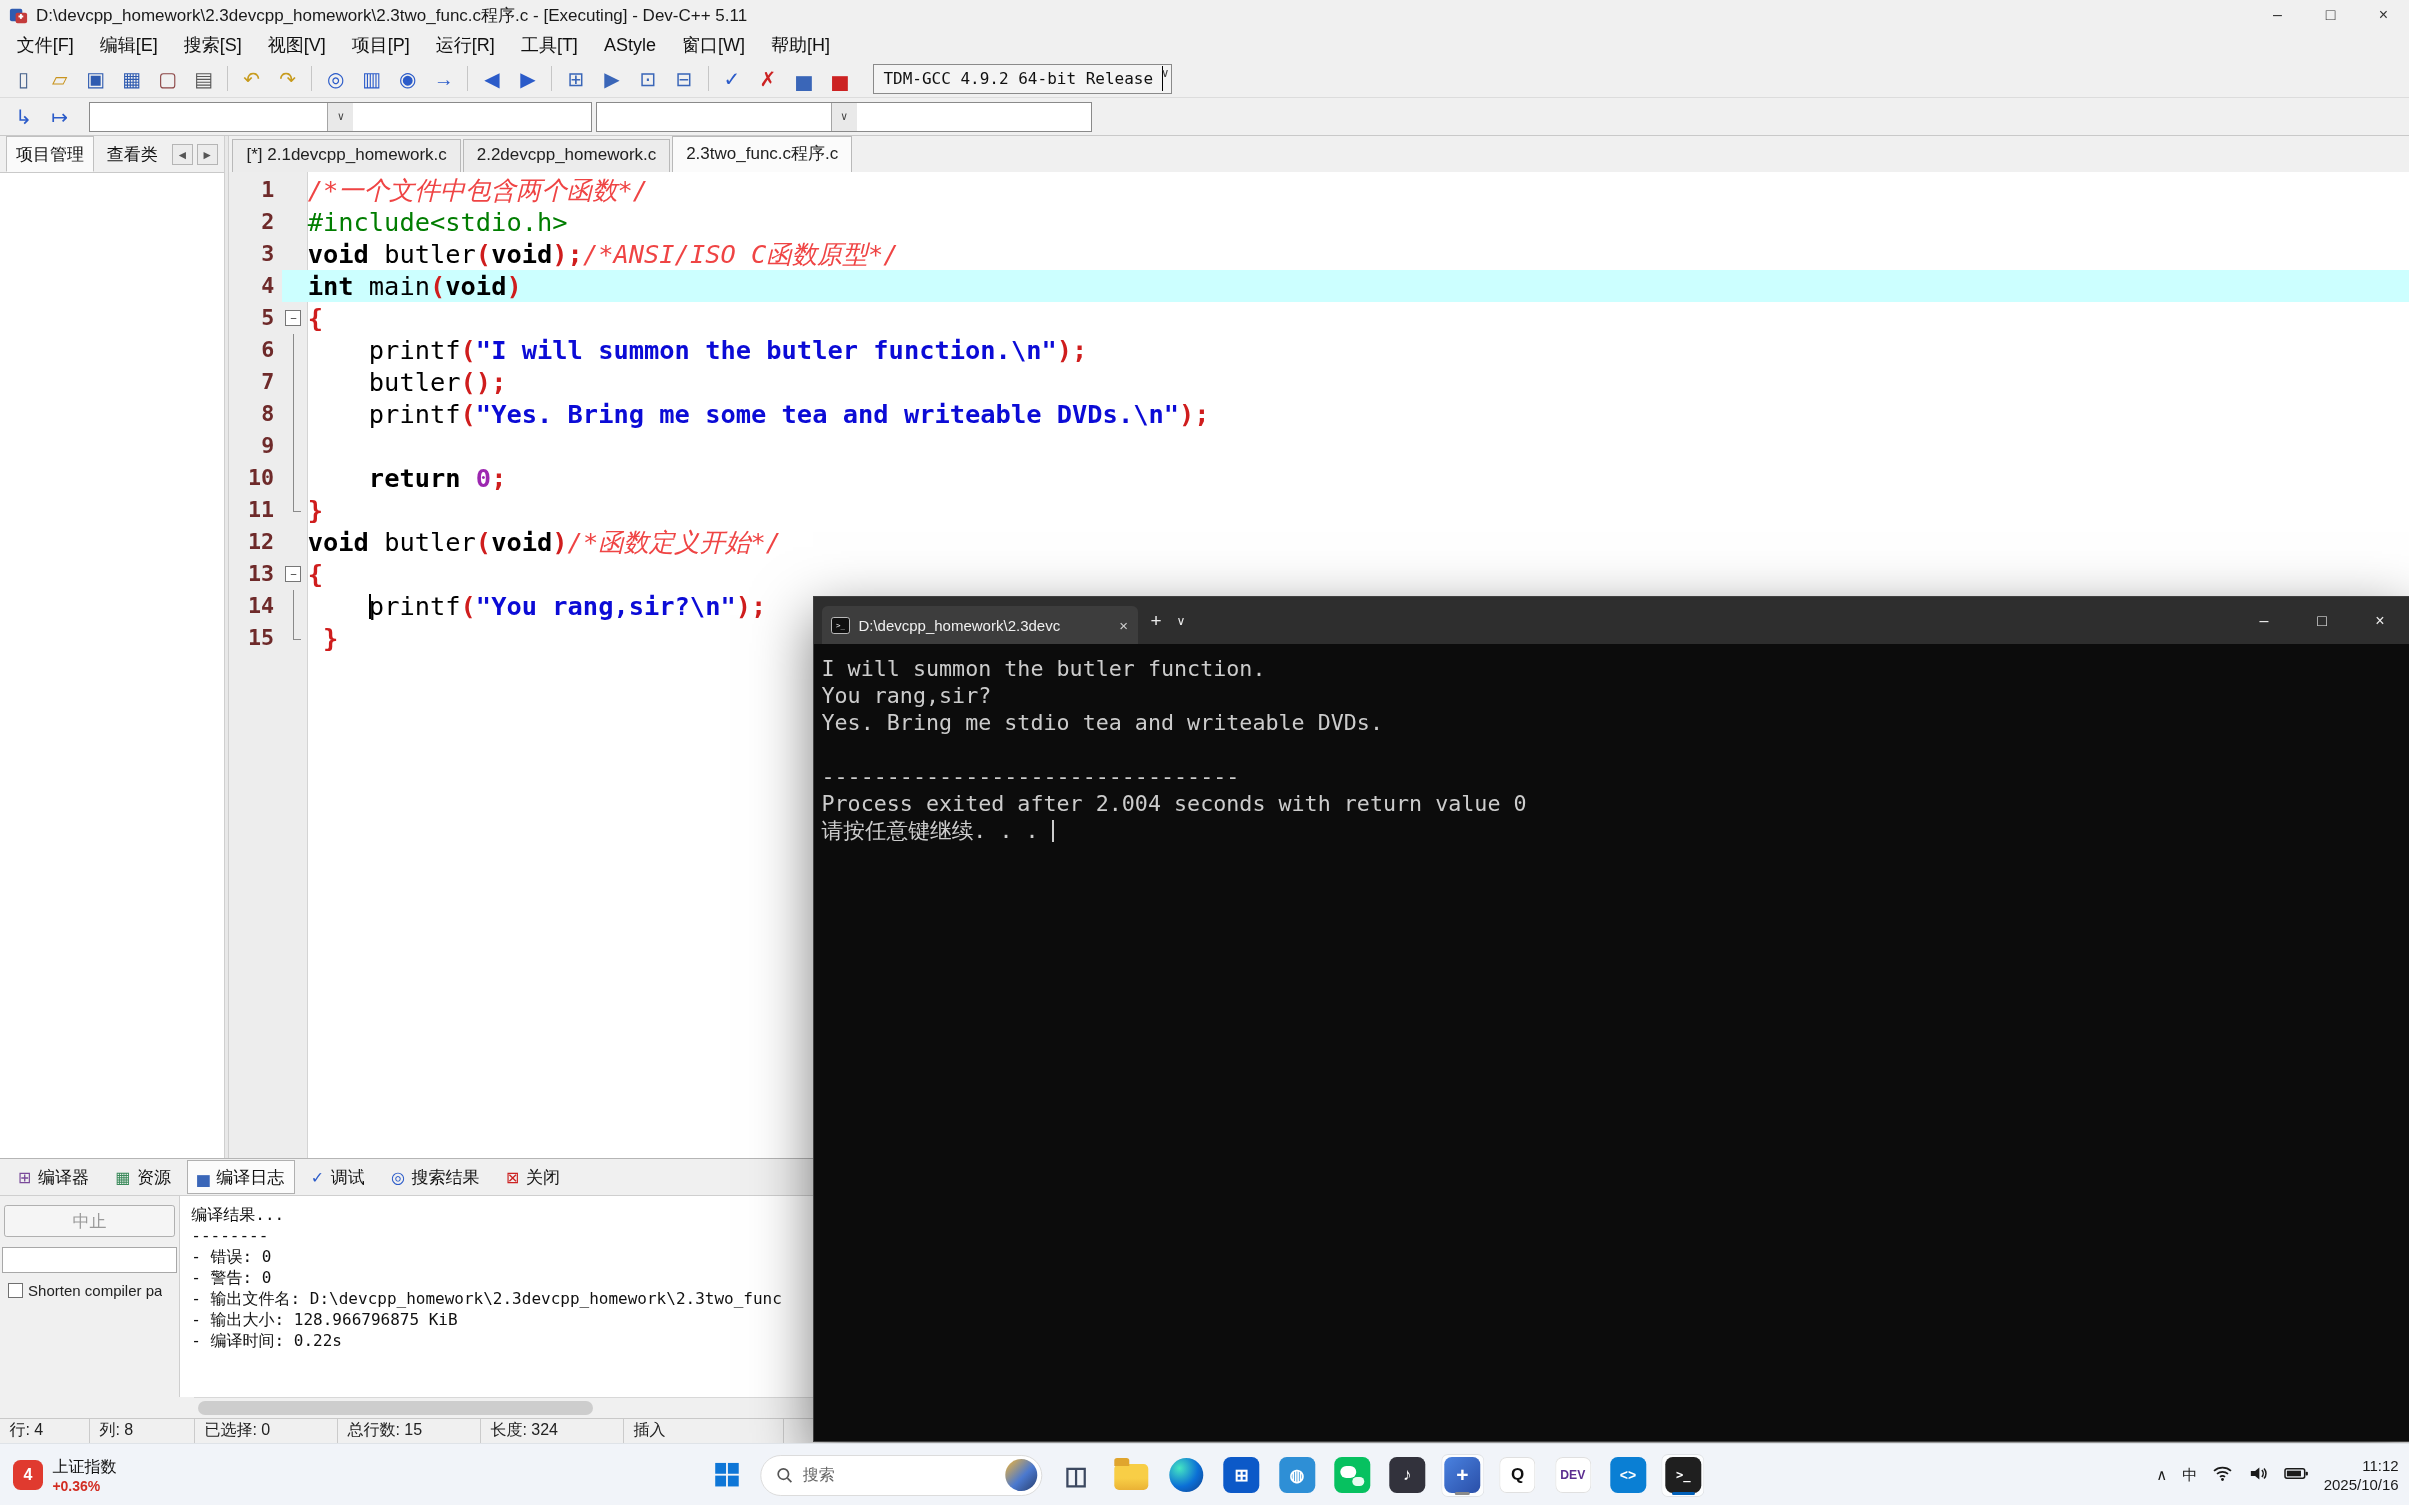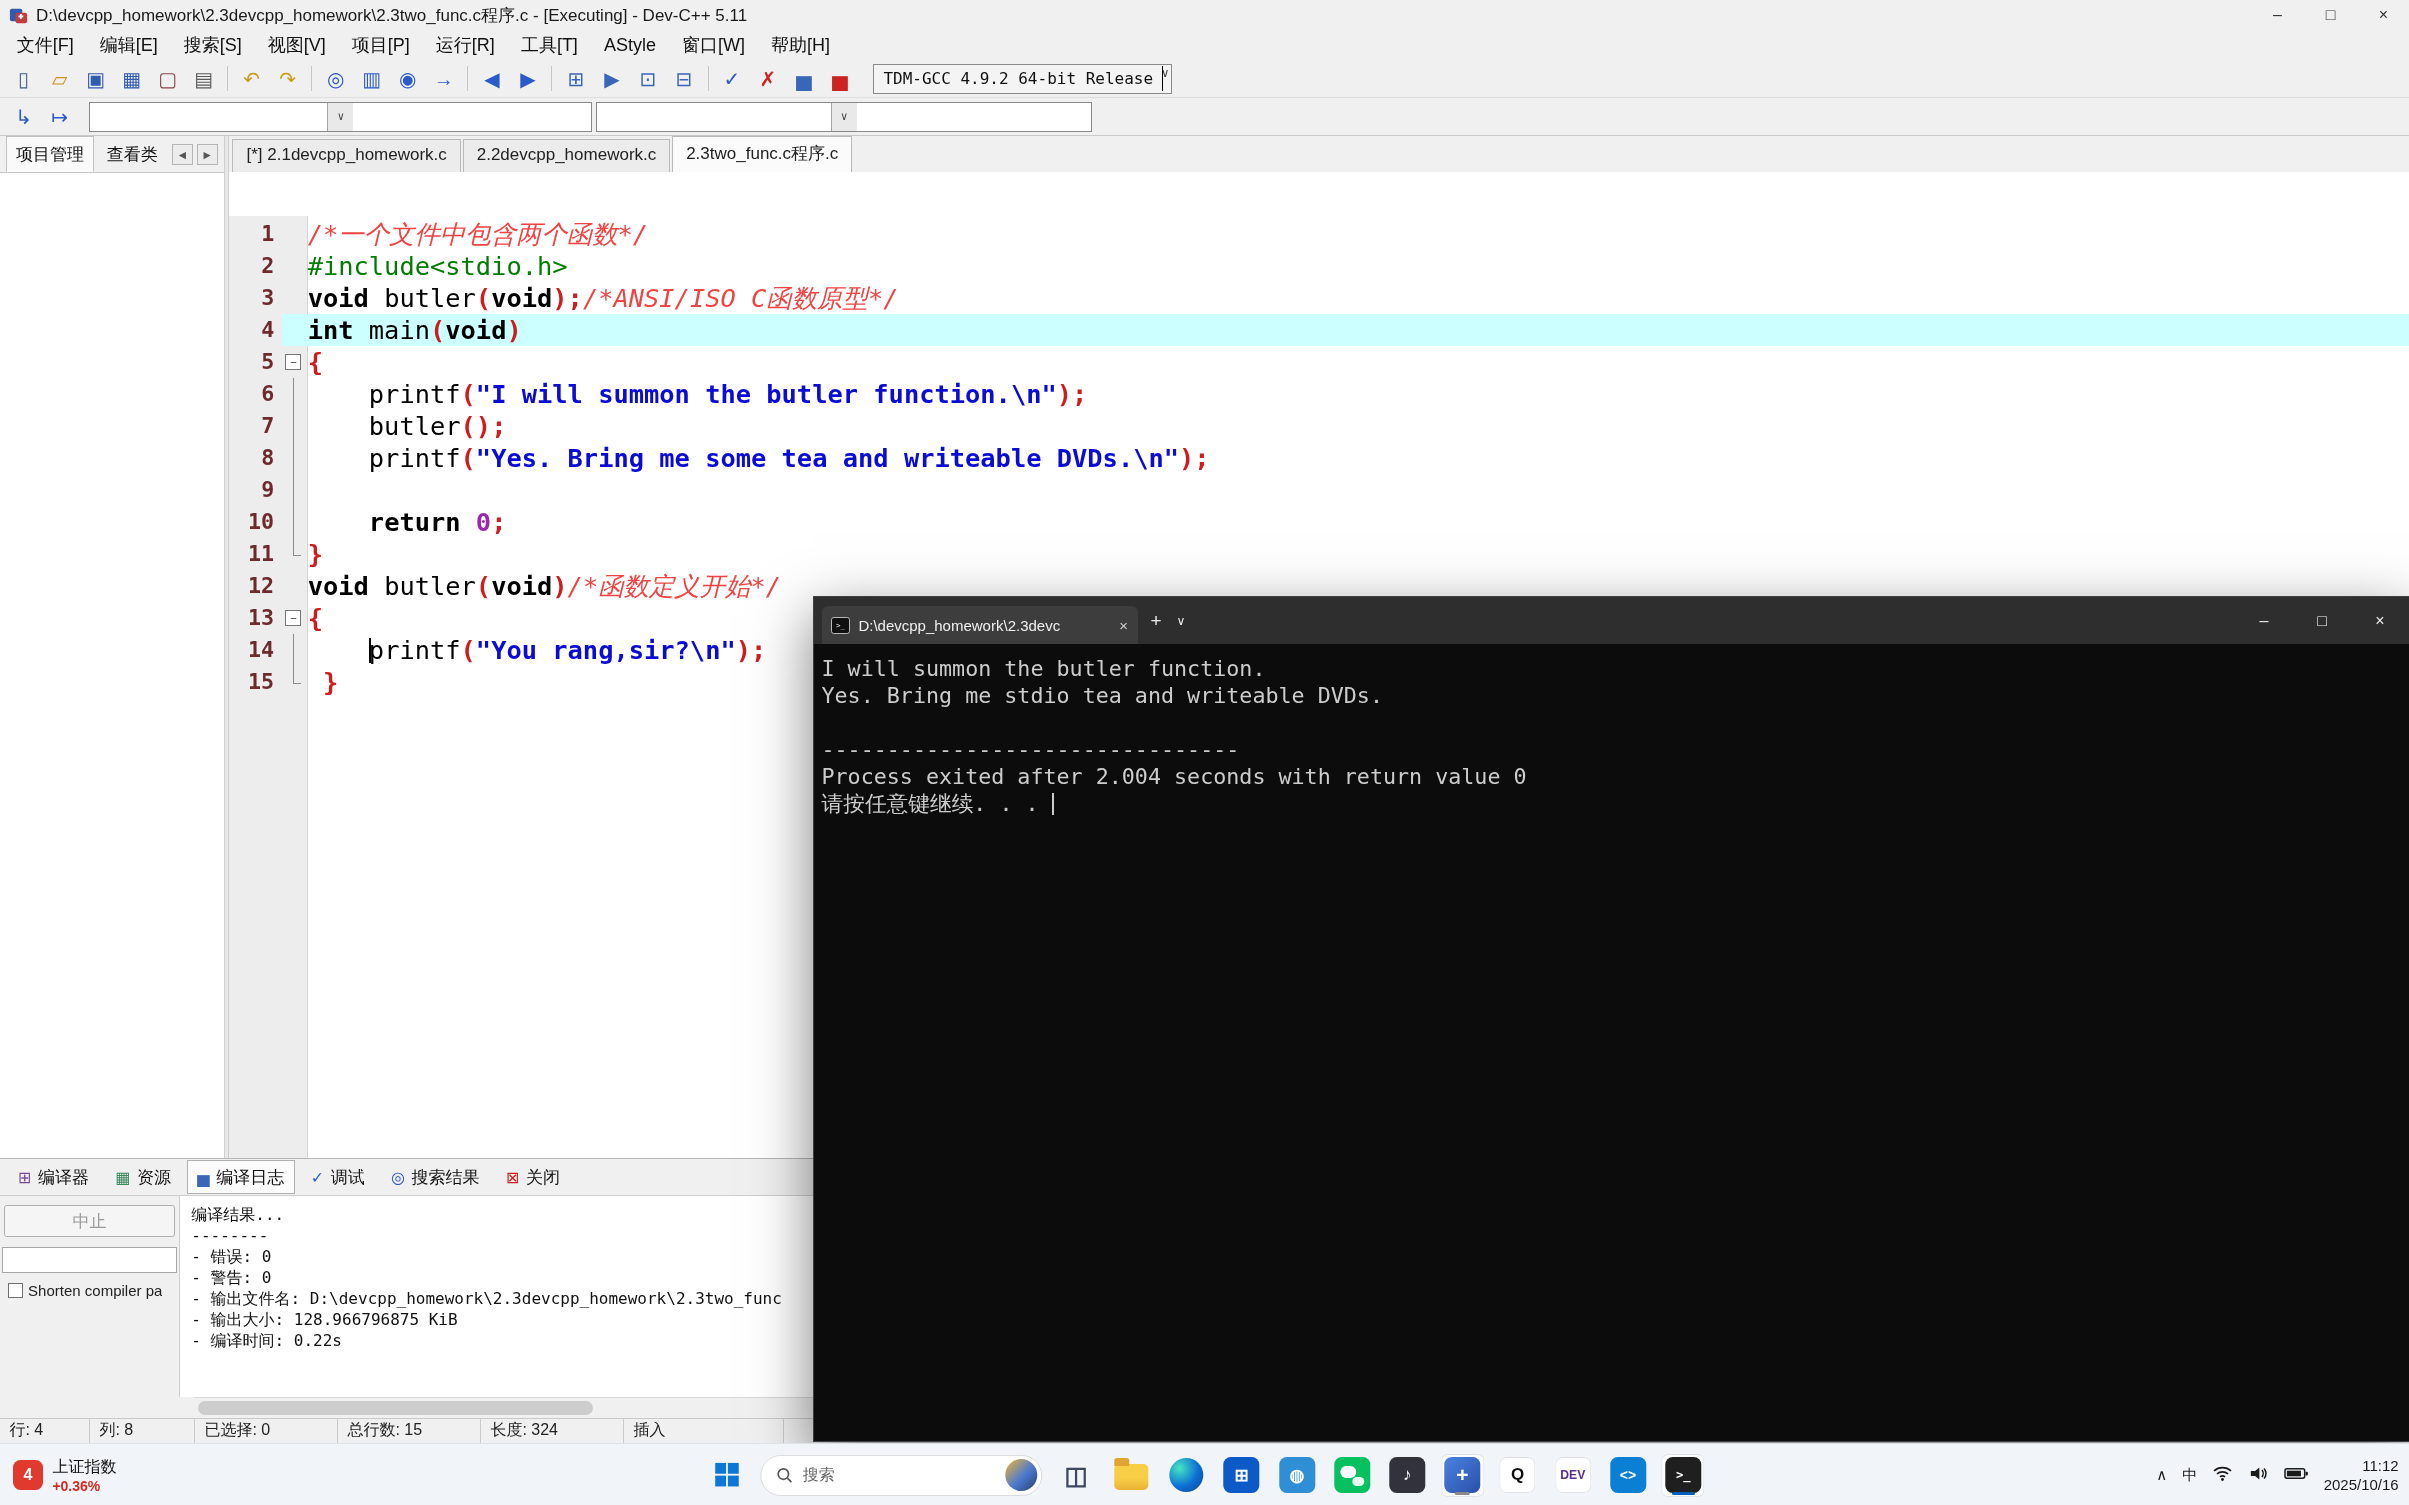--- a/index.html
+++ b/index.html
@@ -38,21 +38,21 @@
   .main { display:flex; height:1022px; background:#fff; }
   .sidebar { width:224px; display:flex; flex-direction:column; }
   .dock-tabs { height:36px; background:#f0f0f0; display:flex; align-items:center; padding-left:5.6px; gap:1.9px; font-size:17px; }
   .dock-tab { padding:5.6px 9.4px; color:#111; border:0.9px solid transparent; }
   .dock-tab.active { background:#fafafa; border-color:#c0c0c0; border-bottom-color:#fafafa; }
   .dock-arrow { width:21px; height:21px; border:0.9px solid #b5b5b5; background:#ececec; font-size:9.4px; color:#555;
                 display:flex; align-items:center; justify-content:center; margin-left:1.9px; }
   .sidebar-body { flex:1; background:#fff; border-top:0.9px solid #c9c9c9; }
   .vsplit { width:4.7px; background:#e8e8e8; border-left:0.9px solid #cfcfcf; border-right:0.9px solid #cfcfcf; }
 
-  .editor-col { flex:1; display:flex; flex-direction:column; min-width:0;gap:44px; }
+  .editor-col { flex:1; display:flex; flex-direction:column; min-width:0; }
   .edit-tabs { height:36px; background:#f0f0f0; display:flex; align-items:flex-end; padding-left:3.8px; font-size:17px; }
   .etab { padding:5.6px 13px 6.6px; border:0.9px solid #b9b9b9; border-bottom:none; background:#ececec; margin-right:1.9px; color:#222; white-space:nowrap; }
   .etab.active { background:#fbfbfb; }
 
   .editor { flex:1; position:relative; background:#fff; font-family:"DejaVu Sans Mono",monospace; font-size:25.4px; overflow:hidden; padding-top:1.9px; }
   .gutter-strip { position:absolute; left:0; top:0; bottom:0; width:79px; background:#ededed; border-right:0.9px solid #d4d4d4; z-index:0; }
   .eline { position:relative; z-index:1; display:flex; height:32px; line-height:32px; }
   .lnum { width:53px; flex:none; text-align:right; padding-right:7.5px; font-size:21.7px; font-weight:bold; color:#6e2a2a; }
   .fold { width:26px; flex:none; position:relative; }
   .fold-box { position:absolute; left:3.8px; top:50%; transform:translateY(-50%); width:16px; height:16px; border:0.9px solid #777; background:#fff;
@@ -457,20 +457,21 @@
         <span class="term-caret">∨</span>
       </div>
       <div class="term-controls">
         <span class="term-cbtn">–</span>
         <span class="term-cbtn">□</span>
         <span class="term-cbtn">×</span>
       </div>
     </div>
     <div class="term-body" id="termBody">
         <div class="term-line">I will summon the butler function.</div>
+        <div class="term-line">You rang,sir?</div>
         <div class="term-line">Yes. Bring me stdio tea and writeable DVDs.</div>
         <div class="term-line"></div>
         <div class="term-line">--------------------------------</div>
         <div class="term-line">Process exited after 2.004 seconds with return value 0</div>
         <div class="term-line"><span>请按任意键继续. . . </span><span class="cursor"></span></div>
       </div>
   </div>
 
   <div class="taskbar">
     <div class="widget">

